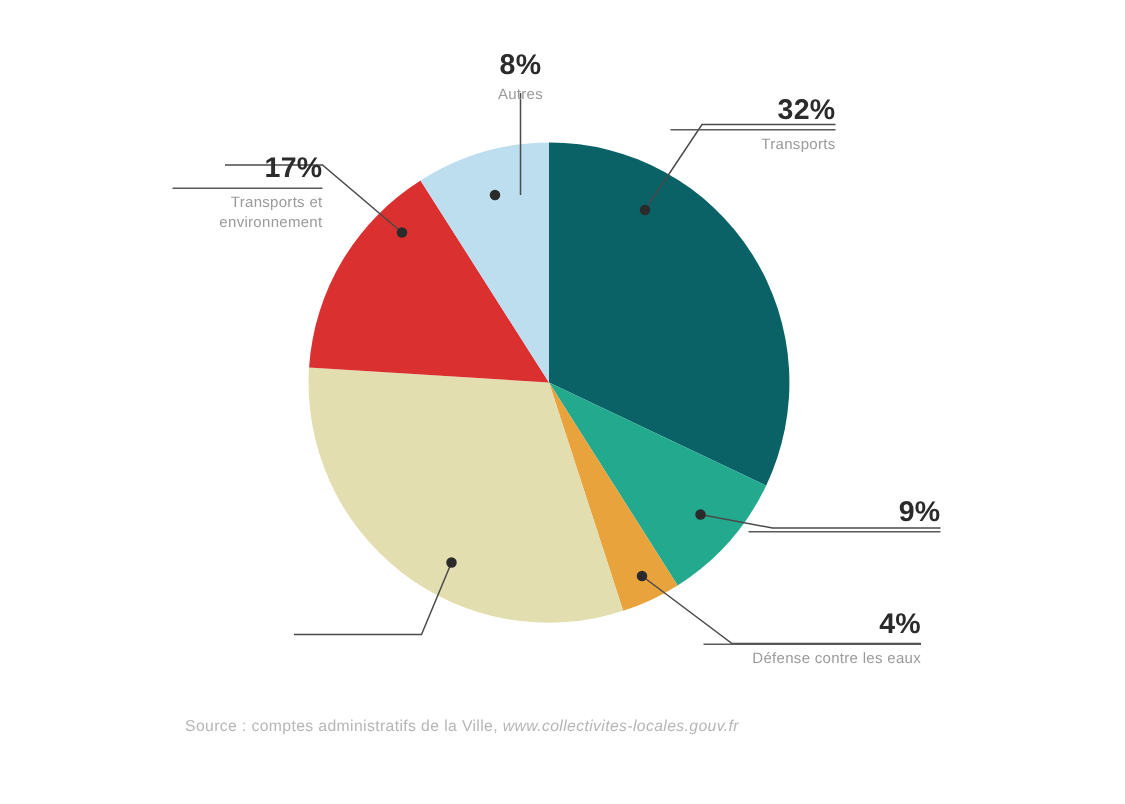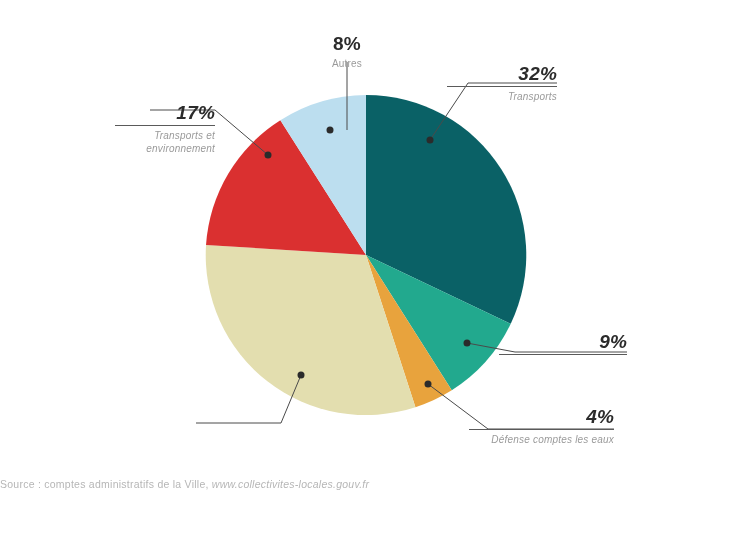--- a/index.html
+++ b/index.html
@@ -14,34 +14,34 @@
   .lbl{position:absolute;}
   .pct{
     font-size:19px;font-weight:700;color:#2b2b2b;
     letter-spacing:.2px;line-height:1.05;white-space:nowrap;
   }
   .rule{height:1px;background:#5a5a5a;margin-top:2px;}
   .cap{
     font-size:10px;color:#9a9a9a;line-height:1.32;
     margin-top:3px;white-space:pre-line;letter-spacing:.2px;
   }
-  .lbl.right .pct,.lbl.right .cap{text-align:right;font-style:italic;}
+  .lbl.right .pct,.lbl.right .cap{text-align:right;}
   .lbl.left .pct,.lbl.left .cap{text-align:left;}
   .lbl.center .pct,.lbl.center .cap{text-align:center;}
 
   
   #lb-autres{left:311px;top:34px;width:72px;}
   #lb-transports{left:447px;top:64px;width:110px;}
   #lb-urbanisme{left:115px;top:103px;width:100px;}
   #lb-assainissement{left:499px;top:332px;width:128px;}
   #lb-defense{left:469px;top:407px;width:145px;}
   #lb-voirie{left:195px;top:398px;width:60px;}
 
   #source{
-    position:absolute;left:0;top:478px;width:616px;text-align:left;
+    position:absolute;left:0;top:478px;width:616px;text-align:center;
     font-size:10.5px;color:#b6b6b6;letter-spacing:.25px;
   }
   #source .url{font-style:italic;}
 </style>
 </head>
 <body>
 
 <div id="stage">
 
   <svg class="chart" viewBox="0 0 750 536">
@@ -97,21 +97,21 @@
   </div>
 
   <div class="lbl right" id="lb-assainissement">
     <div class="pct">9%</div>
     <div class="rule"></div>
   </div>
 
   <div class="lbl right" id="lb-defense">
     <div class="pct">4%</div>
     <div class="rule"></div>
-    <div class="cap">Défense comptes les eaux</div>
+    <div class="cap">Défense contre les eaux</div>
   </div>
 
 
   <div id="source">
     <span>Source : comptes administratifs de la Ville, </span><span class="url">www.collectivites-locales.gouv.fr</span>
   </div>
 
 </div>
 
 </body></html>

